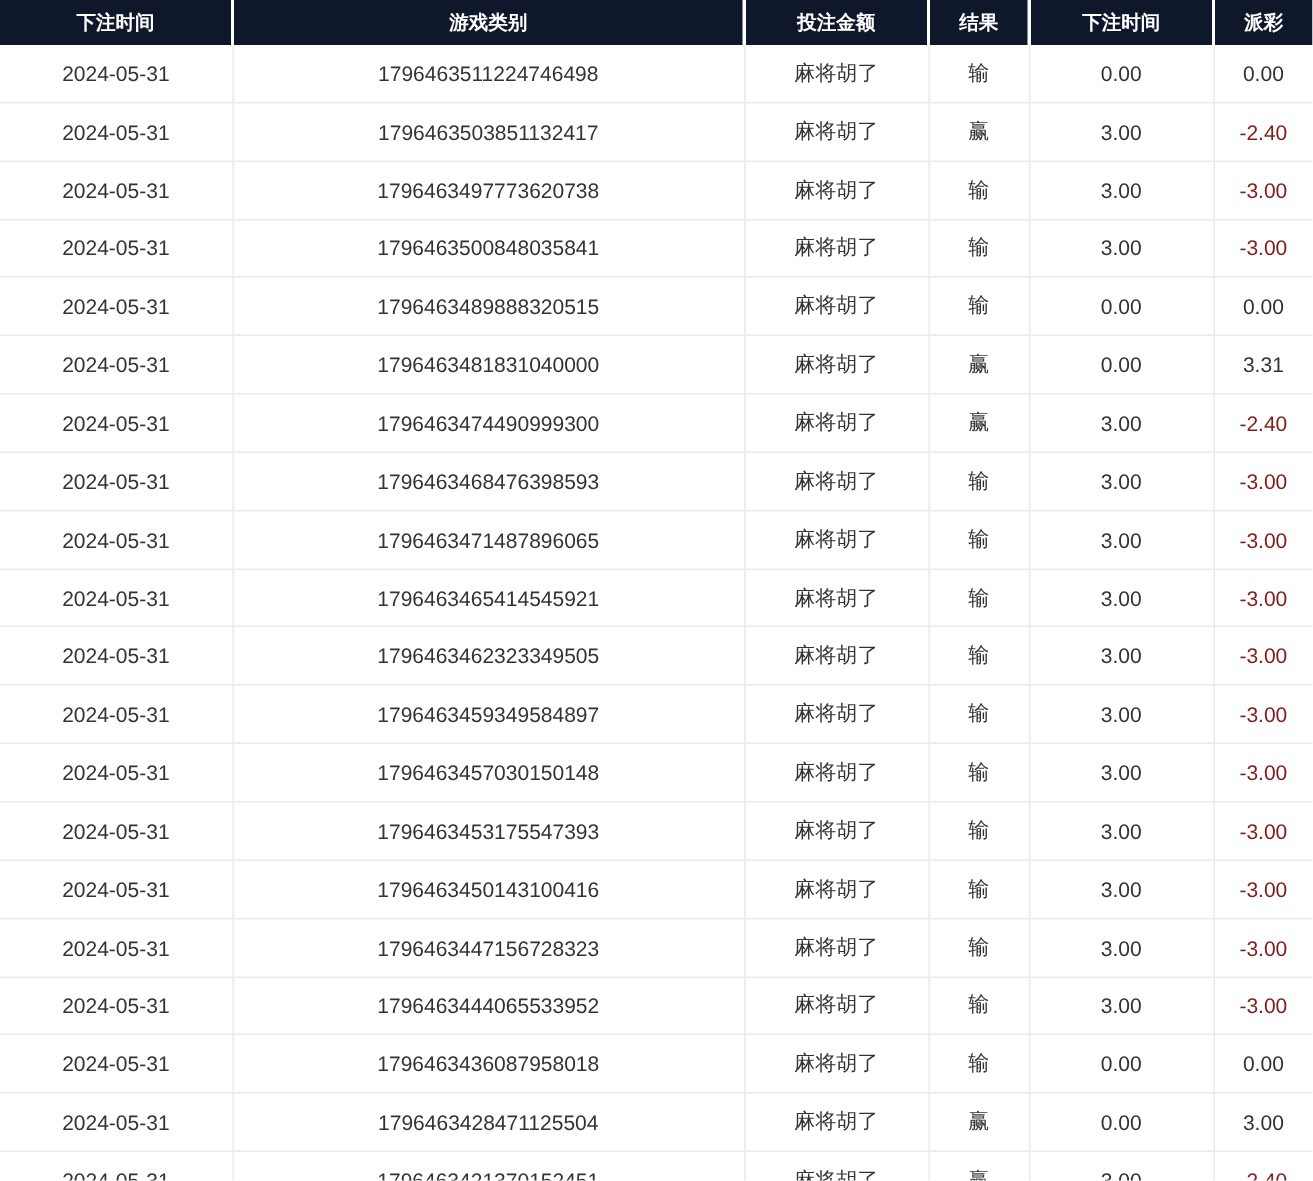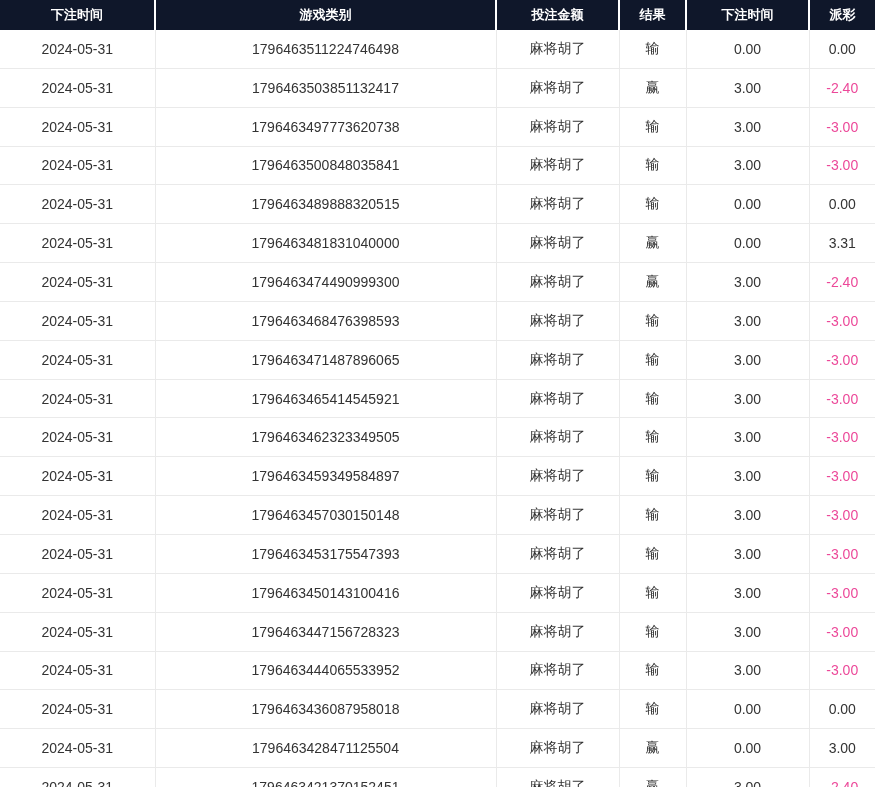--- a/index.html
+++ b/index.html
@@ -50,21 +50,21 @@
     background: #ffffff;
     border-bottom: 1px solid #eaeaea;
     border-right: 1px solid #eaeaea;
     white-space: nowrap;
     overflow: hidden;
   }
   tbody td:last-child {
     border-right: none;
   }
   tbody td.neg {
-    color: #ec4899;
+    color: #7f1d1d;
     margin-left: 32px;
   }
 </style>
 </head>
 <body>
 
 <table class="records">
   <colgroup>
     <col class="c-time">
     <col class="c-order">

